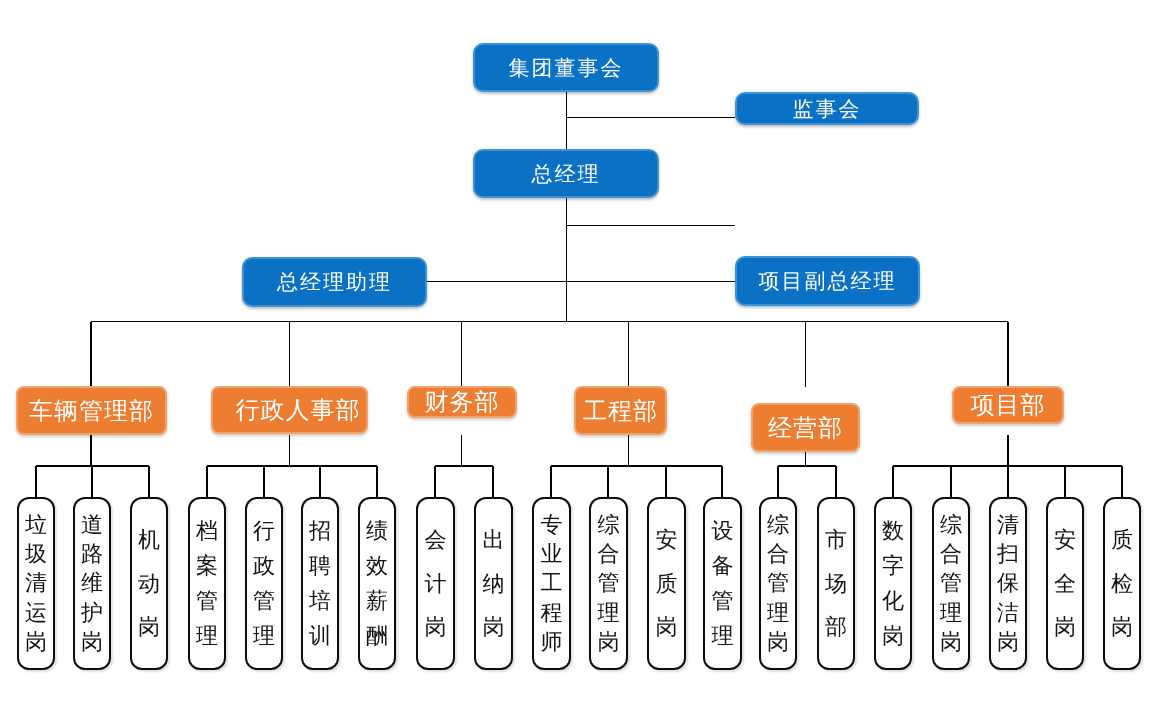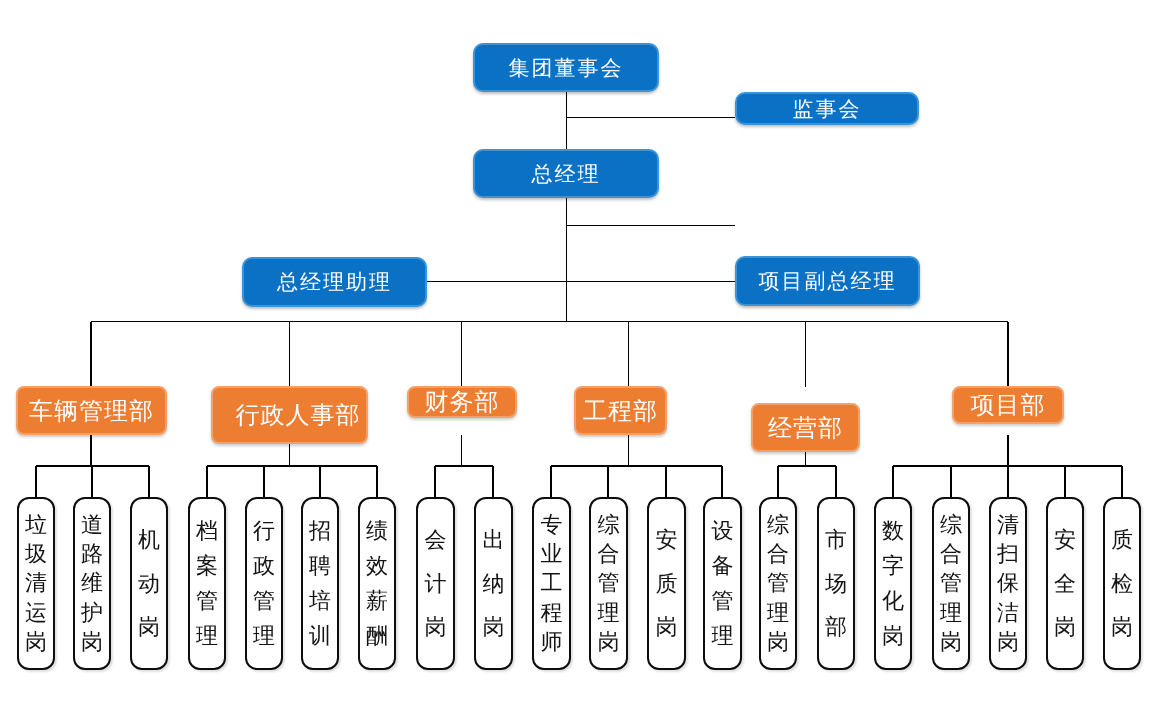--- a/index.html
+++ b/index.html
@@ -124,21 +124,21 @@
     </g>
   </svg>
 
   <div class="node blue" style="left:473px; top:43px; width:186px; height:49px;">集团董事会</div>
   <div class="node blue" style="left:735px; top:92px; width:184px; height:33px;">监事会</div>
   <div class="node blue" style="left:473px; top:149px; width:186px; height:49px;">总经理</div>
   <div class="node blue" style="left:735px; top:256px; width:185px; height:50px;">项目副总经理</div>
   <div class="node blue" style="left:242px; top:257px; width:185px; height:50px;">总经理助理</div>
 
   <div class="node orange" style="left:16px;  top:386px; width:151px; height:49px;">车辆管理部</div>
-  <div class="node orange" style="left:211px; top:386px; width:157px; height:58px;padding-left:17px;">行政人事部</div>
+  <div class="node orange" style="left:211px; top:386px; width:157px; height:48px;padding-left:17px;">行政人事部</div>
   <div class="node orange" style="left:407px; top:386px; width:110px; height:32px;">财务部</div>
   <div class="node orange" style="left:574px; top:386px; width:93px; height:49px;">工程部</div>
   <div class="node orange" style="left:751px; top:386px; width:109px; height:49px;margin-top:17px;">经营部</div>
   <div class="node orange" style="left:952px; top:386px; width:112px; height:38px;">项目部</div>
 
   <div class="node vbox" style="left:17px;  top:497px; width:38px; height:173px;">
       <span>垃</span>
       <span>圾</span>
       <span>清</span>
       <span>运</span>

